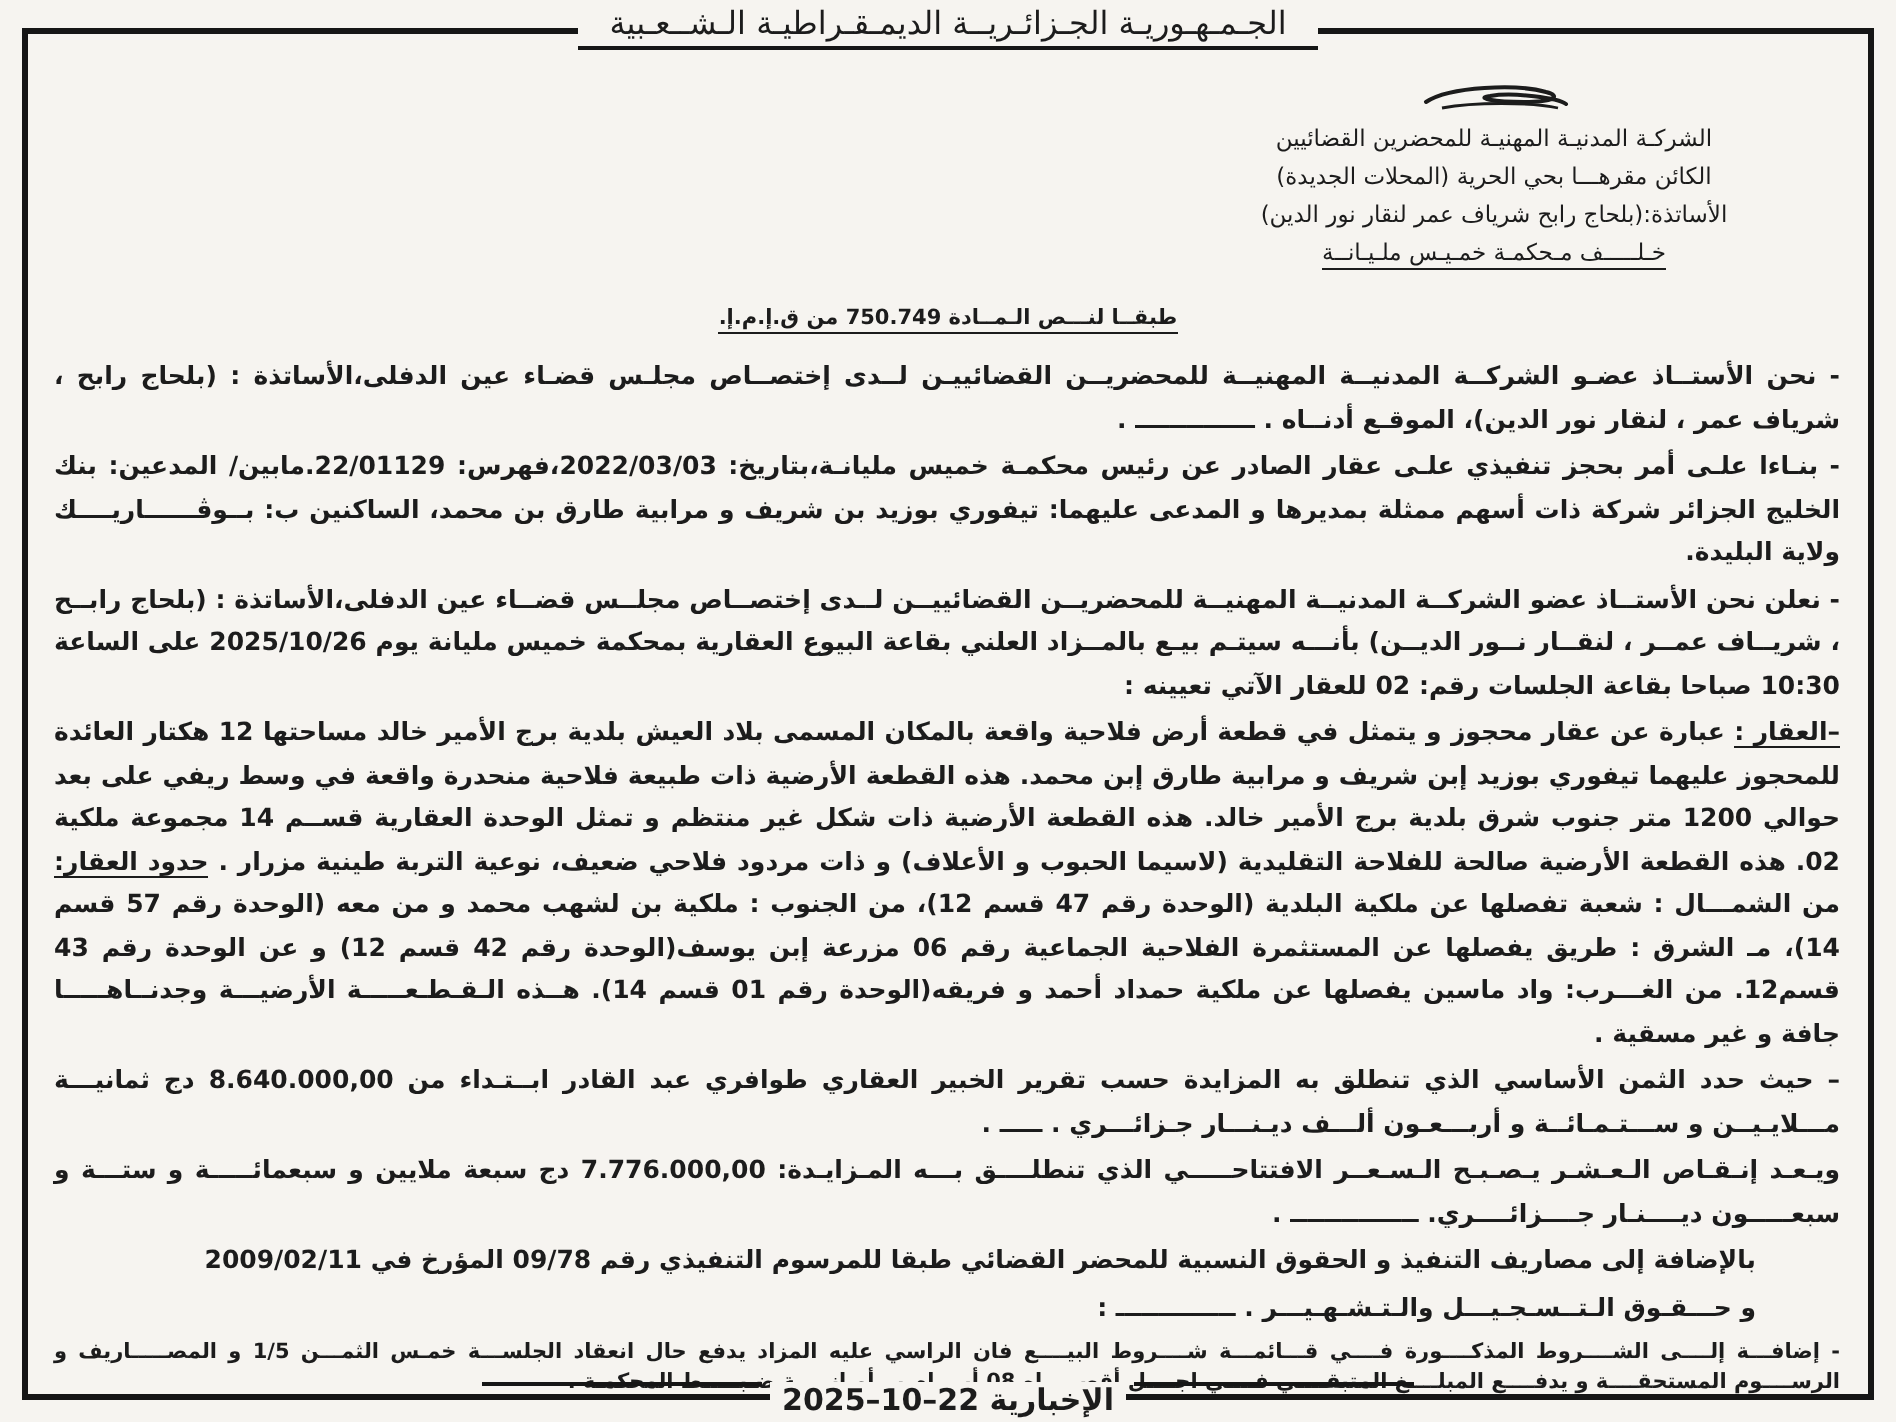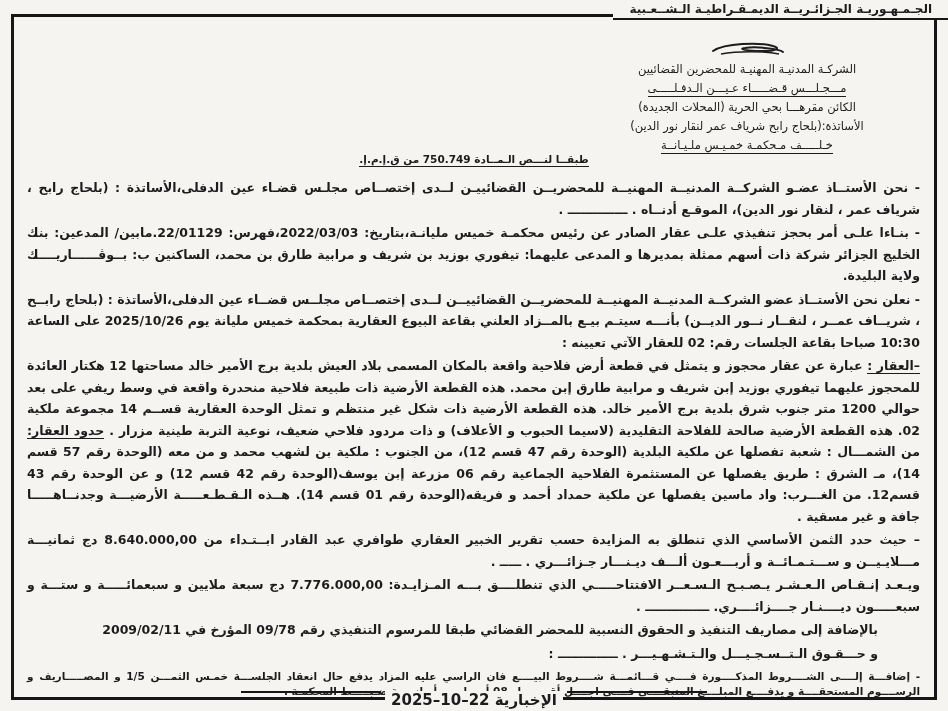--- a/index.html
+++ b/index.html
@@ -10,22 +10,22 @@
   }
   .page{
     position:relative;width:948px;height:711px;overflow:hidden;
     background:#f6f4f0;color:#1c1c1c;direction:rtl;
   }
   .frame{
     position:absolute;left:11px;top:14px;width:920px;height:680px;
     border:3px solid #161616;pointer-events:none;
   }
   .country{
-    position:absolute;top:2px;left:0;right:0;text-align:right;
-    font-size:12px;font-weight:bold;letter-spacing:.5px;z-index:2;
+    position:absolute;top:2px;left:0;right:0;text-align:center;
+    font-size:16px;font-weight:normal;letter-spacing:.5px;z-index:2;
   }
   .country span{
     background:#f6f4f0;padding:0 16px 2px 16px;border-bottom:2px solid #161616;
   }
   .scribble{display:block;margin:0 auto 2px auto;}
   .office{
     position:absolute;top:40px;right:66px;width:270px;text-align:center;
     font-size:11.5px;font-weight:normal;line-height:19px;z-index:2;
   }
   .office .u span{border-bottom:1.5px solid #1c1c1c;padding-bottom:1px;}
@@ -68,23 +68,20 @@
   <div class="country">
     <span>الجـمـهـوريـة الجـزائـريــة الديمـقـراطيـة الـشــعـبية</span>
   </div>
 
   <div class="office">
     <svg class="scribble" width="80" height="18" viewBox="0 0 80 18">
       <path d="M6 11 C 18 3, 52 2, 66 6 C 74 8, 70 11, 55 11 C 40 11, 30 9, 38 8 C 50 6, 72 9, 76 12" fill="none" stroke="#1c1c1c" stroke-width="2" stroke-linecap="round"></path>
       <path d="M14 14 C 30 11, 58 11, 72 14" fill="none" stroke="#1c1c1c" stroke-width="1.4"></path>
     </svg>
     <div>الشركـة المدنيـة المهنيـة للمحضرين القضائيين</div>
-    <div class="u">
-      <span>مـــجـلـــس قـضـــــاء عـيـــن الـدفـلـــــى</span>
-    </div>
     <div>الكائن مقرهـــا بحي الحرية (المحلات الجديدة)</div>
     <div>الأساتذة:(بلحاج رابح شرياف عمر لنقار نور الدين)</div>
     <div class="u">
       <span>خـلـــــف مـحكمـة خمـيـس ملـيـانــة</span>
     </div>
   </div>
 
 
   <div class="subtitle">
     <span>طبقــا لنـــص الـمــادة 750.749 من ق.إ.م.إ.</span>

